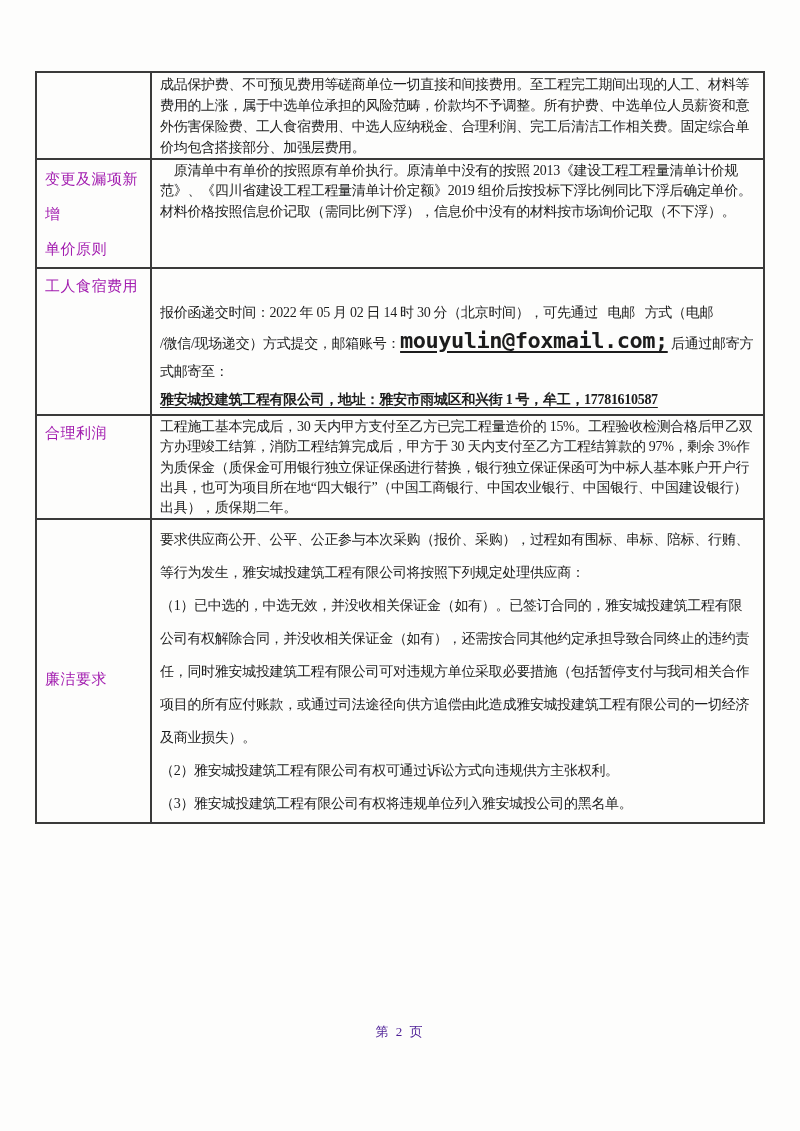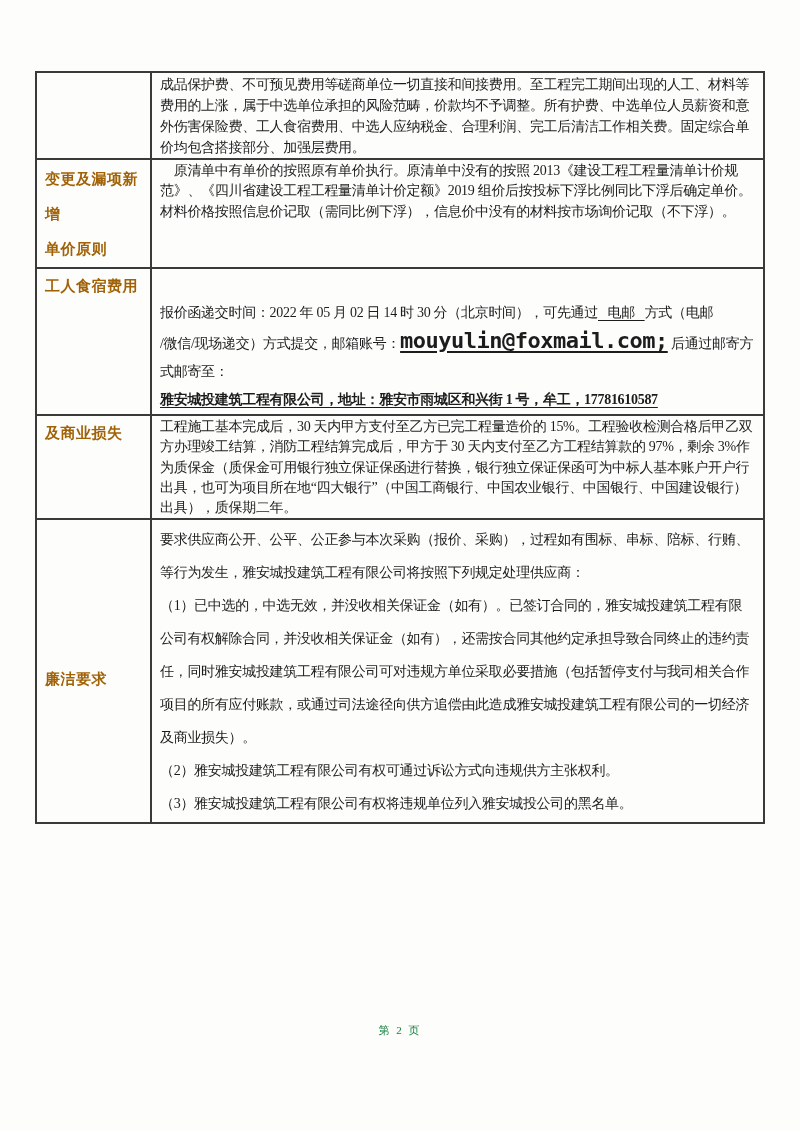--- a/index.html
+++ b/index.html
@@ -23,43 +23,42 @@
     width: 728px;
     border-collapse: collapse;
     table-layout: fixed;
   }
   .doc-table td {
     border: 2px solid #3a3a3a;
     vertical-align: top;
     overflow: hidden;
   }
   .label-cell {
-    font-weight: bold;
+    font-weight: normal;
     font-size: 15px;
-    color: #a16207;
+    color: #a21caf;
     padding: 6px 4px 0 8px;
     white-space: pre-line;
     line-height: 22px;
     letter-spacing: 0.5px;
   }
   .label-cell.two-line { line-height: 35px; padding-top: 2px; }
   .label-cell.middle   { vertical-align: middle; padding-top: 16px; }
   .content-cell {
     font-size: 14px;
     letter-spacing: -0.3px;
     color: #1c1c1c;
     padding: 1px 4px 0 8px;
     white-space: pre-line;
   }
   .lh21   { line-height: 21px; }
   .lh20   { line-height: 20.3px; }
   .lh28   { line-height: 28px; padding-top: 2px; }
   .lh33   { line-height: 33px; padding-top: 3px; }
   .u-blank {
-    text-decoration: underline;
     text-underline-offset: 3px;
   }
   .email {
     font-family: "DejaVu Sans Mono", monospace;
     font-weight: bold;
     font-size: 22px;
     letter-spacing: -0.5px;
     text-decoration: underline;
     text-underline-offset: 3px;
   }
@@ -67,22 +66,22 @@
     font-weight: bold;
     text-decoration: underline;
     text-underline-offset: 3px;
   }
   .footer {
     position: absolute;
     left: 0;
     top: 1023px;
     width: 100%;
     text-align: center;
-    font-size: 11px;
-    color: #15803d;
+    font-size: 13px;
+    color: #4c1d95;
     letter-spacing: 2px;
   }
 </style>
 </head>
 <body>
 
 <div class="page">
 
   <table class="doc-table">
     <colgroup>
@@ -110,21 +109,21 @@
     <tr style="height:89px">
       <td class="label-cell">工人食宿费用</td>
       <td class="content-cell lh28">
         <span>报价函递交时间：2022 年 05 月 02 日  14 时 30 分（北京时间），可先通过</span><span class="u-blank">&nbsp;&nbsp;&nbsp;电邮&nbsp;&nbsp;&nbsp;</span><span>方式（电邮
 /微信/现场递交）方式提交，邮箱账号：</span><span class="email">mouyulin@foxmail.com;</span><span>&nbsp;后通过邮寄方式邮寄至：
 </span><span class="addr">雅安城投建筑工程有限公司，地址：雅安市雨城区和兴街 1 号，牟工，17781610587</span>
       </td>
     </tr>
 
     <tr style="height:101px">
-      <td class="label-cell">及商业损失</td>
+      <td class="label-cell">合理利润</td>
       <td class="content-cell lh20">工程施工基本完成后，30 天内甲方支付至乙方已完工程量造价的 15%。工程验收检测合格后甲乙双
 方办理竣工结算，消防工程结算完成后，甲方于 30 天内支付至乙方工程结算款的 97%，剩余 3%作
 为质保金（质保金可用银行独立保证保函进行替换，银行独立保证保函可为中标人基本账户开户行
 出具，也可为项目所在地“四大银行”（中国工商银行、中国农业银行、中国银行、中国建设银行）
 出具），质保期二年。</td>
     </tr>
 
     <tr style="height:304px">
       <td class="label-cell middle">廉洁要求</td>
       <td class="content-cell lh33">要求供应商公开、公平、公正参与本次采购（报价、采购），过程如有围标、串标、陪标、行贿、

